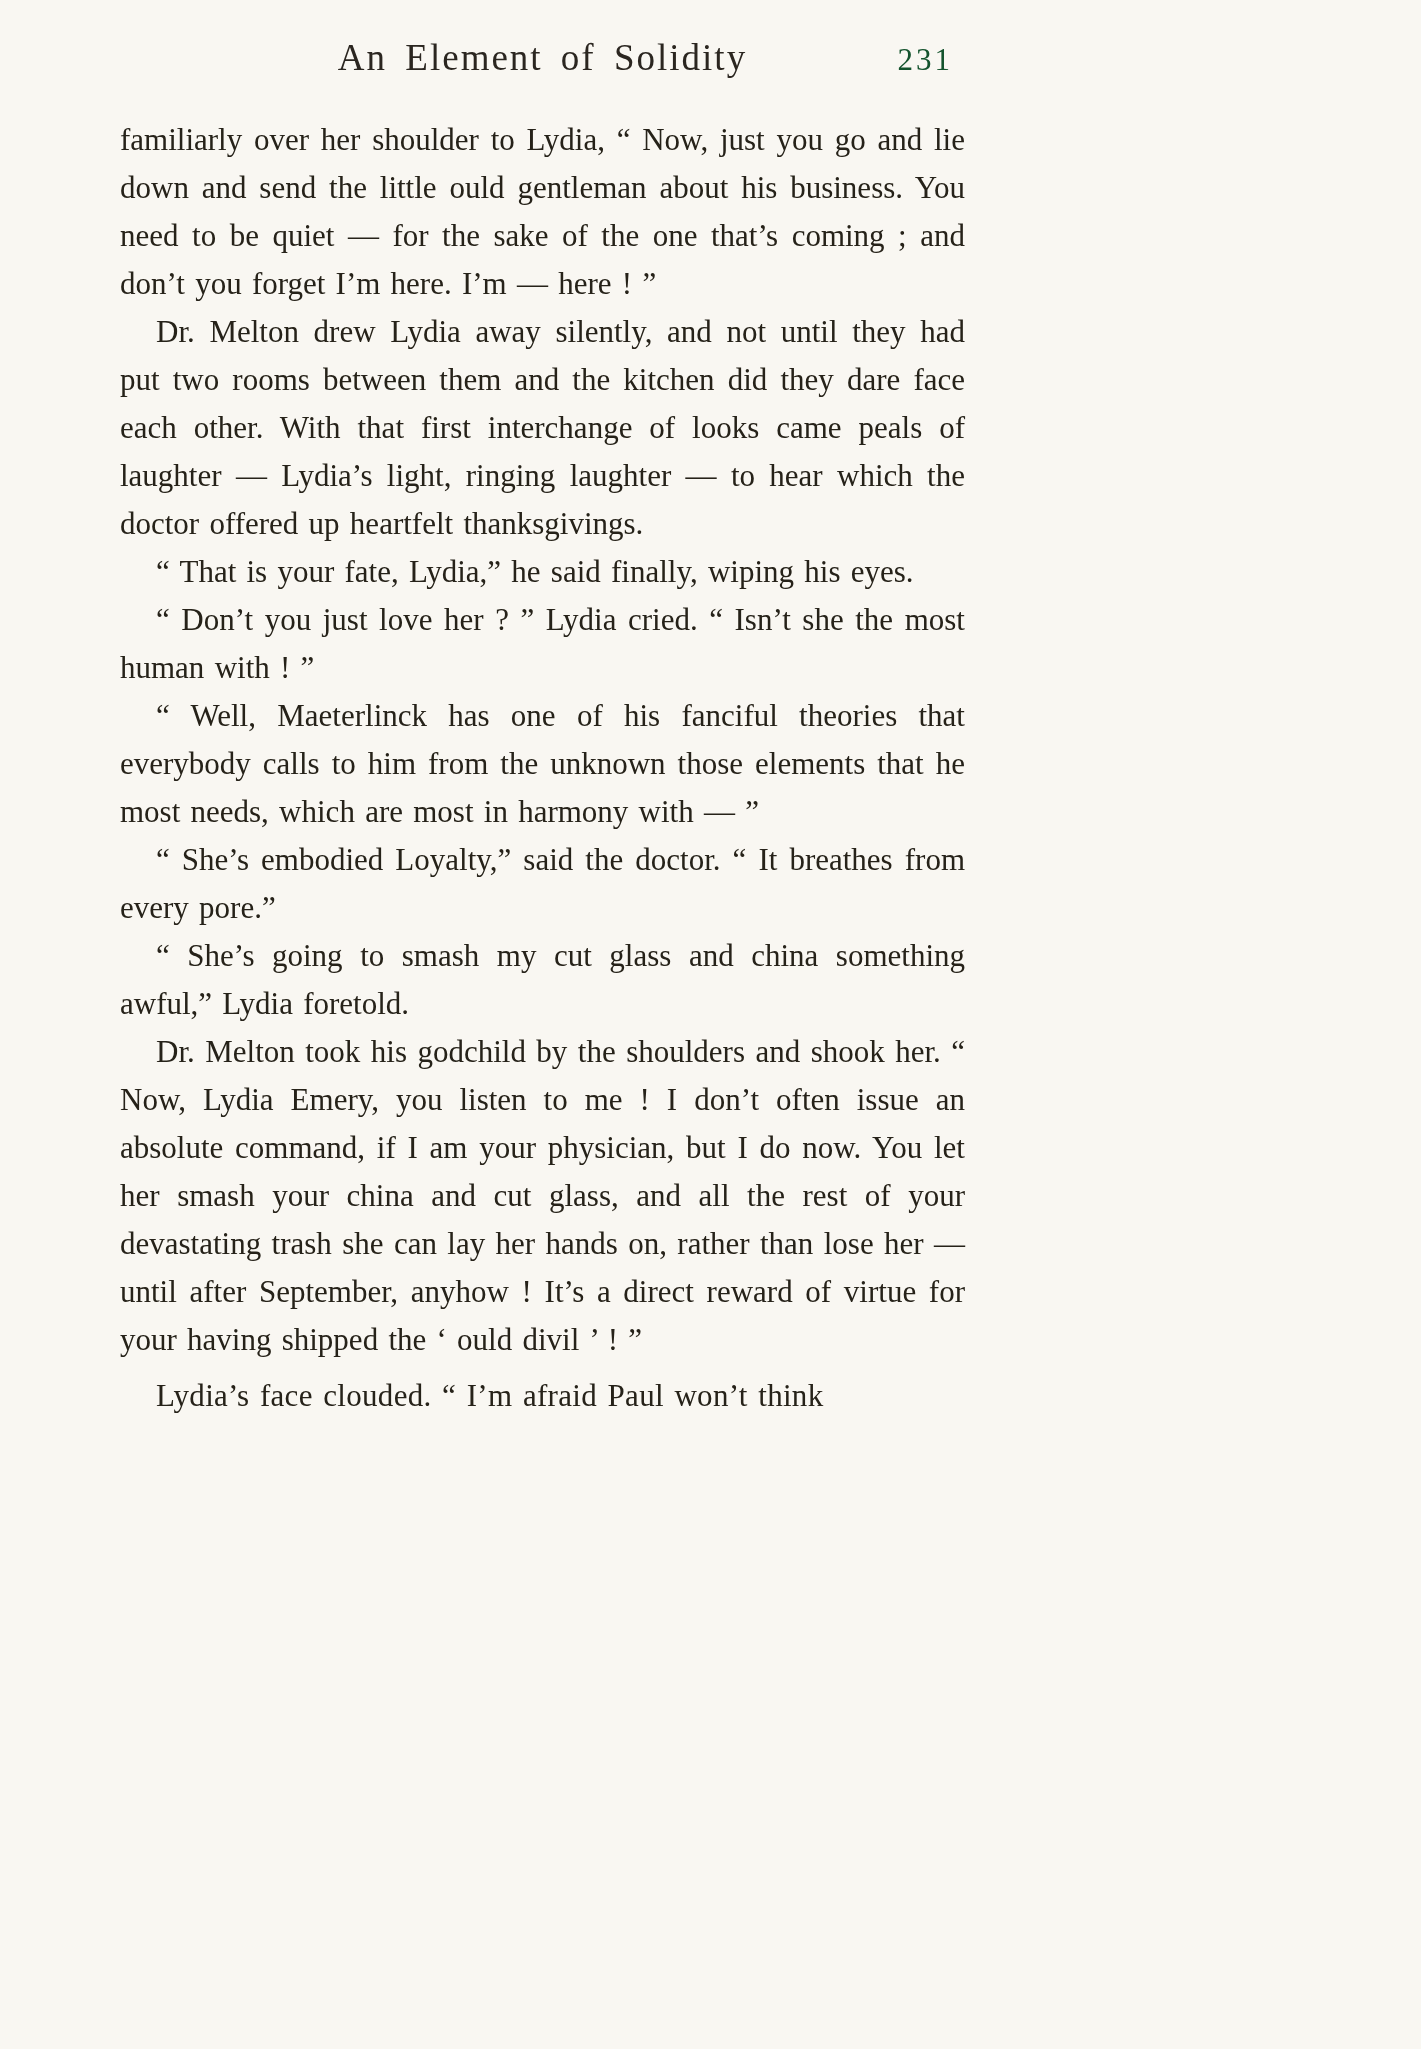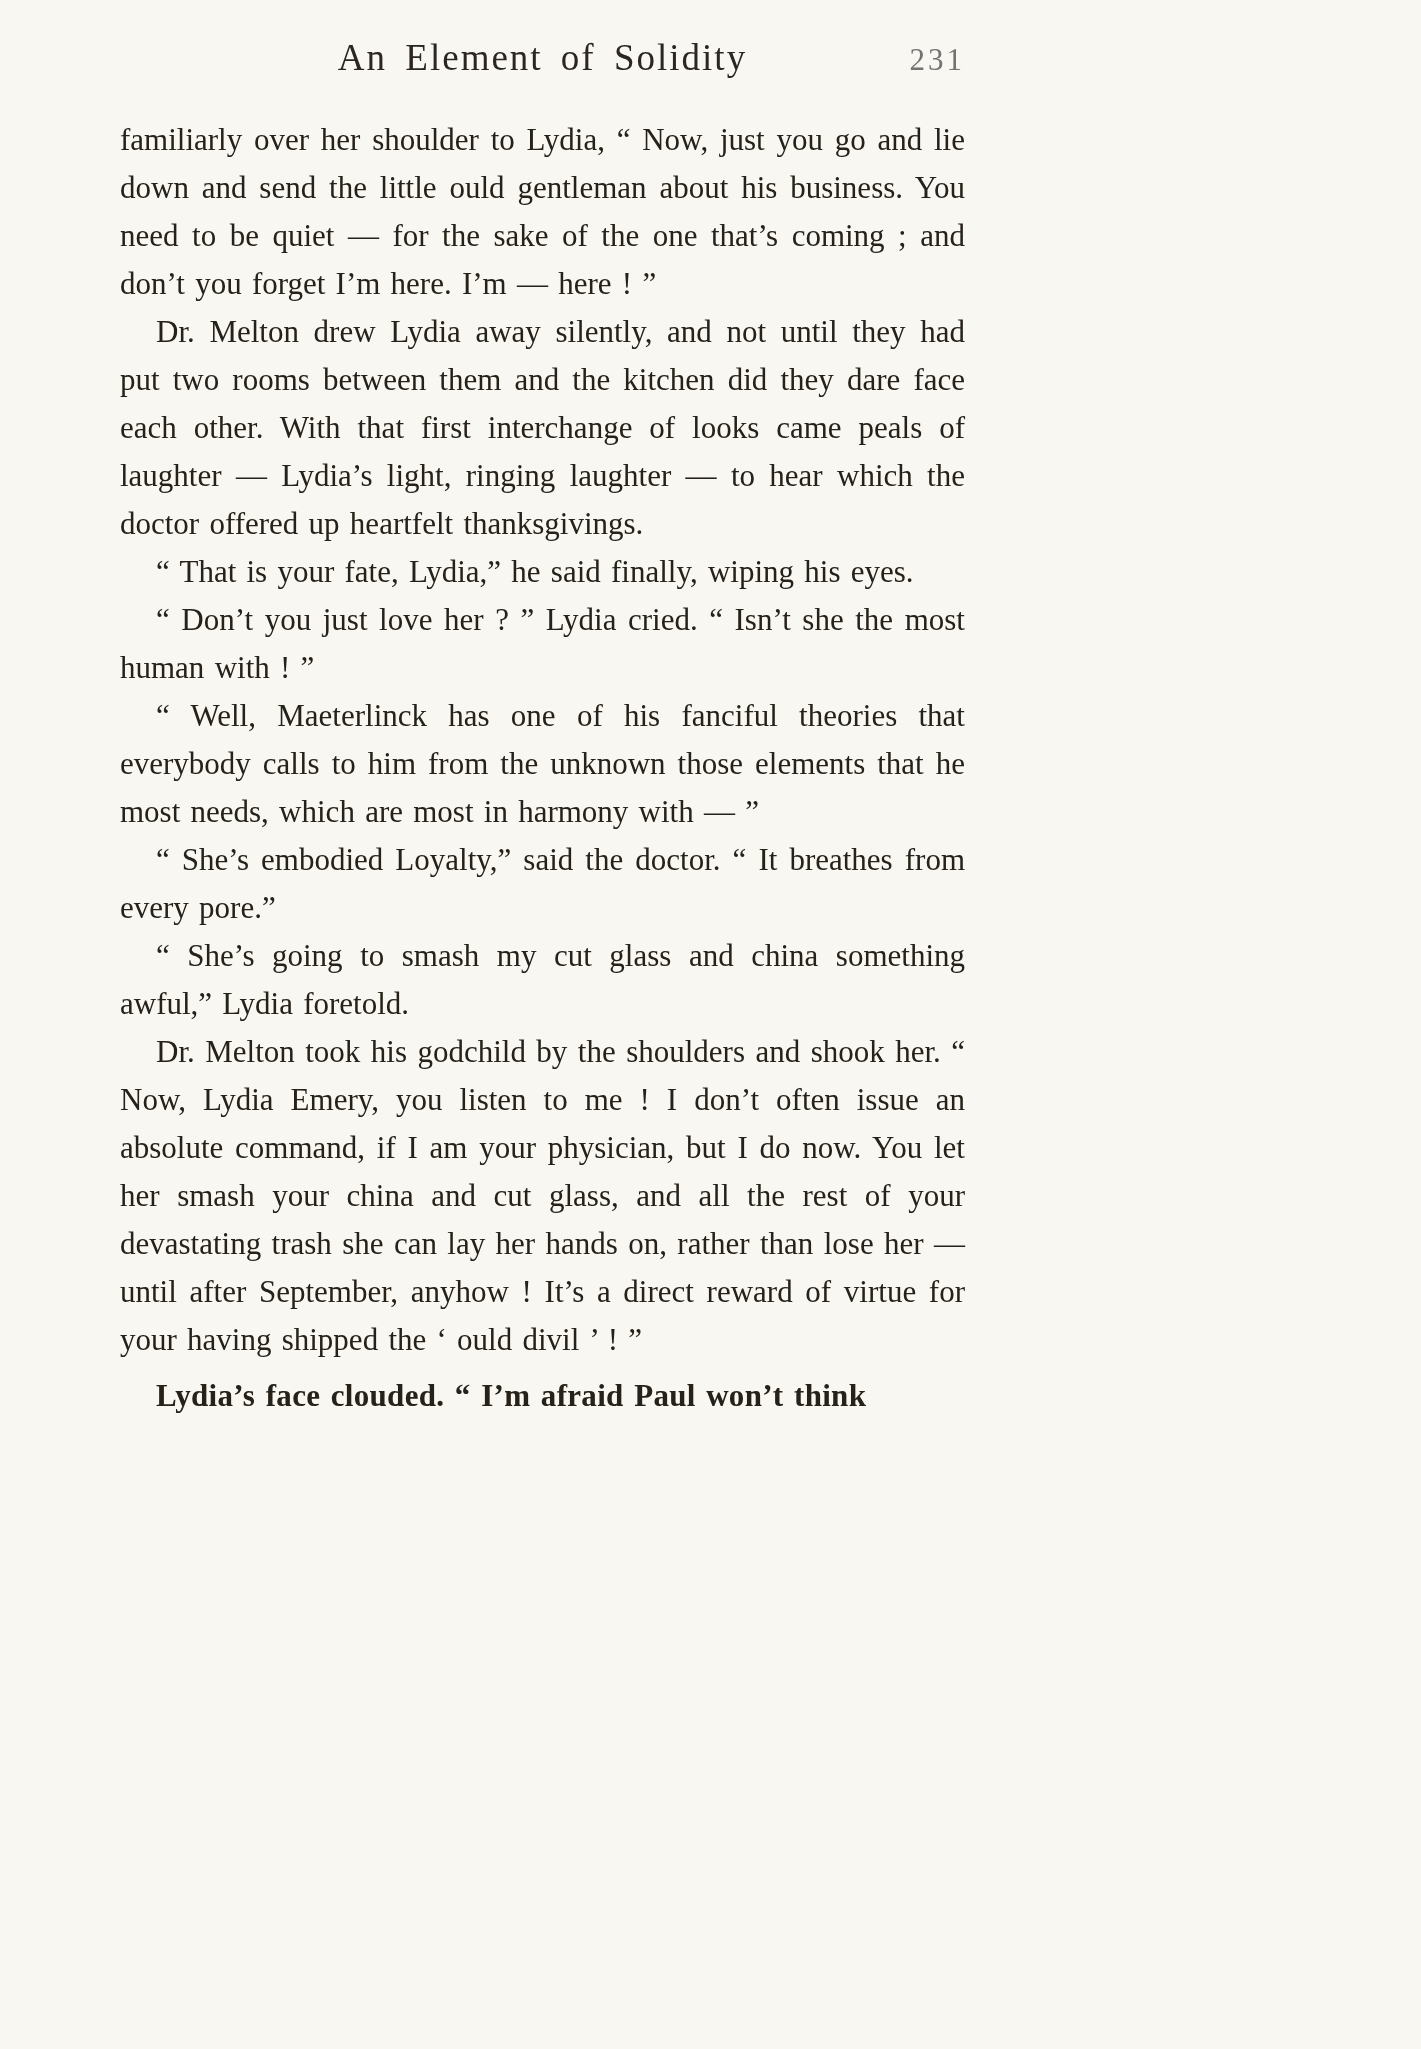--- a/index.html
+++ b/index.html
@@ -29,38 +29,38 @@
     top: 4px;
     transform: translateX(-50%);
     font-size: 37px;
     letter-spacing: 2px;
     word-spacing: 7px;
     white-space: nowrap;
     color: #2b2620;
   }
   .folio {
     position: absolute;
-    right: 0;
+    right: 12px;
     top: 10px;
     font-size: 31px;
     letter-spacing: 3px;
-    color: #737373;
+    color: #14532d;
   }
   .page-body {
     font-size: 31px;
     line-height: 48px;
     text-align: justify;
     word-spacing: 2.5px;
     color: #262219;
   }
   .page-body p { margin: 0; }
   .page-body p.indent { text-indent: 36px; }
   .page-body p:last-child { margin-top: 8px; }
   .it { }
-  .bd { font-weight: bold; letter-spacing: 0.3px; }
+  .bd { font-weight: normal; letter-spacing: 0.3px; }
 </style>
 </head>
 <body>
 
 <div class="page">
   <header class="page-header">
     <span class="title">An Element of Solidity</span>
     <span class="folio">231</span>
   </header>
   <main class="page-body">

